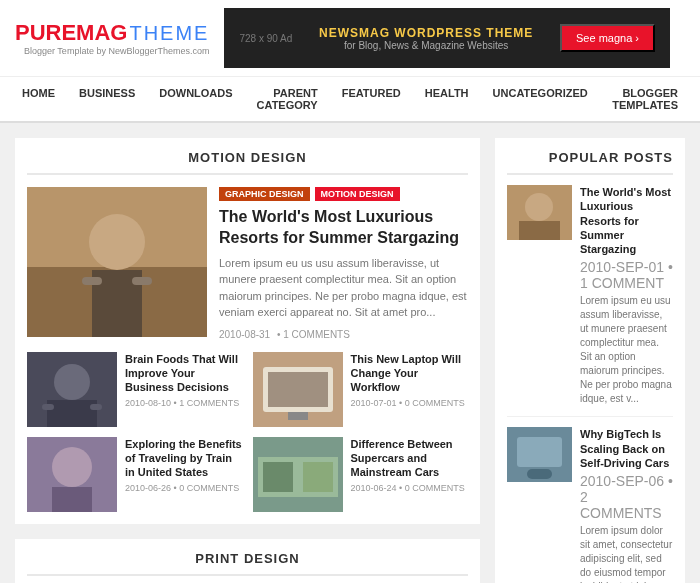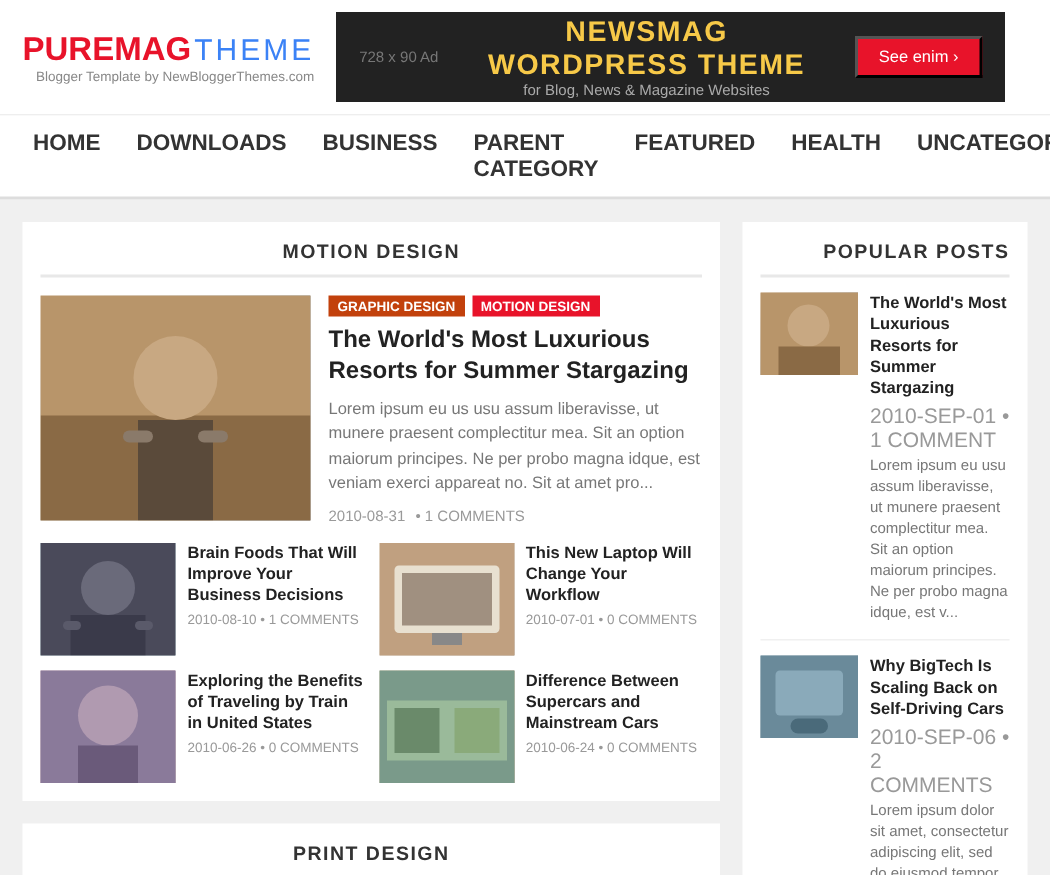--- a/index.html
+++ b/index.html
@@ -5,28 +5,28 @@
     * { box-sizing: border-box; margin: 0; padding: 0; }
     body { font-family: Arial, sans-serif; background: #f0f0f0; font-size: 13px; color: #333; }
 
     
     .header { display: flex; align-items: center; padding: 8px 15px; background: #fff; border-bottom: 1px solid #eee; }
     .logo { display: flex; flex-direction: column; align-items: flex-end; }
     .logo-pure { color: #e8132a; }
     .logo-sub { font-size: 9px; color: #888; }
     .banner { flex: 1; margin: 0 15px; background: #222; display: flex; align-items: center; justify-content: space-between; padding: 6px 15px; height: 60px; }
     .banner-title { text-align: center; flex: 1; margin: 0 15px; }
-    .banner-title-top { color: #f7c948; font-size: 19px; font-weight: bold; letter-spacing: 1px; text-align: center; }
+    .banner-title-top { color: #f7c948; font-size: 12px; font-weight: bold; letter-spacing: 1px; text-align: center; }
     .banner-title-sub { color: #aaa; font-size: 10px; }
     .banner-btn { background: #e8132a; color: #fff; padding: 6px 14px; font-size: 11px; cursor: pointer; white-space: nowrap; }
 
     
     nav { background: #fff; border-bottom: 2px solid #ddd; }
     nav ul { display: flex; list-style: none; padding: 0 10px; }
-    nav ul li a { display: block; padding: 10px 12px; text-transform: uppercase; font-size: 15px; font-weight: bold; color: #333; text-decoration: none; }
+    nav ul li a { display: block; padding: 10px 12px; text-transform: uppercase; font-size: 11px; font-weight: bold; color: #333; text-decoration: none; text-align: right; }
 
     
     .main-wrapper { display: flex; gap: 15px; padding: 15px; max-width: 700px; margin: 0 auto; }
     .content { flex: 1; min-width: 0; }
     .sidebar { width: 190px; flex-shrink: 0; }
 
     
     .section { background: #fff; margin-bottom: 15px; padding: 12px; }
     .section-title { text-align: center; font-size: 13px; font-weight: bold; color: #333; text-transform: uppercase; border-bottom: 2px solid #e8e8e8; padding-bottom: 8px; margin-bottom: 12px; letter-spacing: 1px; }
 
@@ -84,34 +84,34 @@
       <span style="font-size:20px;font-weight:normal;color:#3b82f6;letter-spacing:2px;">THEME</span>
     </div>
     <div class="logo-sub">Blogger Template by NewBloggerThemes.com</div>
   </div>
   <div class="banner">
     <div style="color:#777;font-size:10px;">728 x 90 Ad</div>
     <div class="banner-title">
       <div class="banner-title-top">NEWSMAG WORDPRESS THEME</div>
       <div class="banner-title-sub">for Blog, News &amp; Magazine Websites</div>
     </div>
-    <button class="banner-btn">See enim ›</button>
+    <button class="banner-btn">See magna ›</button>
   </div>
 </div>
 
 <nav>
   <ul>
     <li>
         <a href="#">HOME</a>
       </li>
     <li>
+        <a href="#">BUSINESS</a>
+      </li>
+    <li>
         <a href="#">DOWNLOADS</a>
-      </li>
-    <li>
-        <a href="#">BUSINESS</a>
       </li>
     <li>
         <a href="#">PARENT CATEGORY</a>
       </li>
     <li>
         <a href="#">FEATURED</a>
       </li>
     <li>
         <a href="#">HEALTH</a>
       </li>

